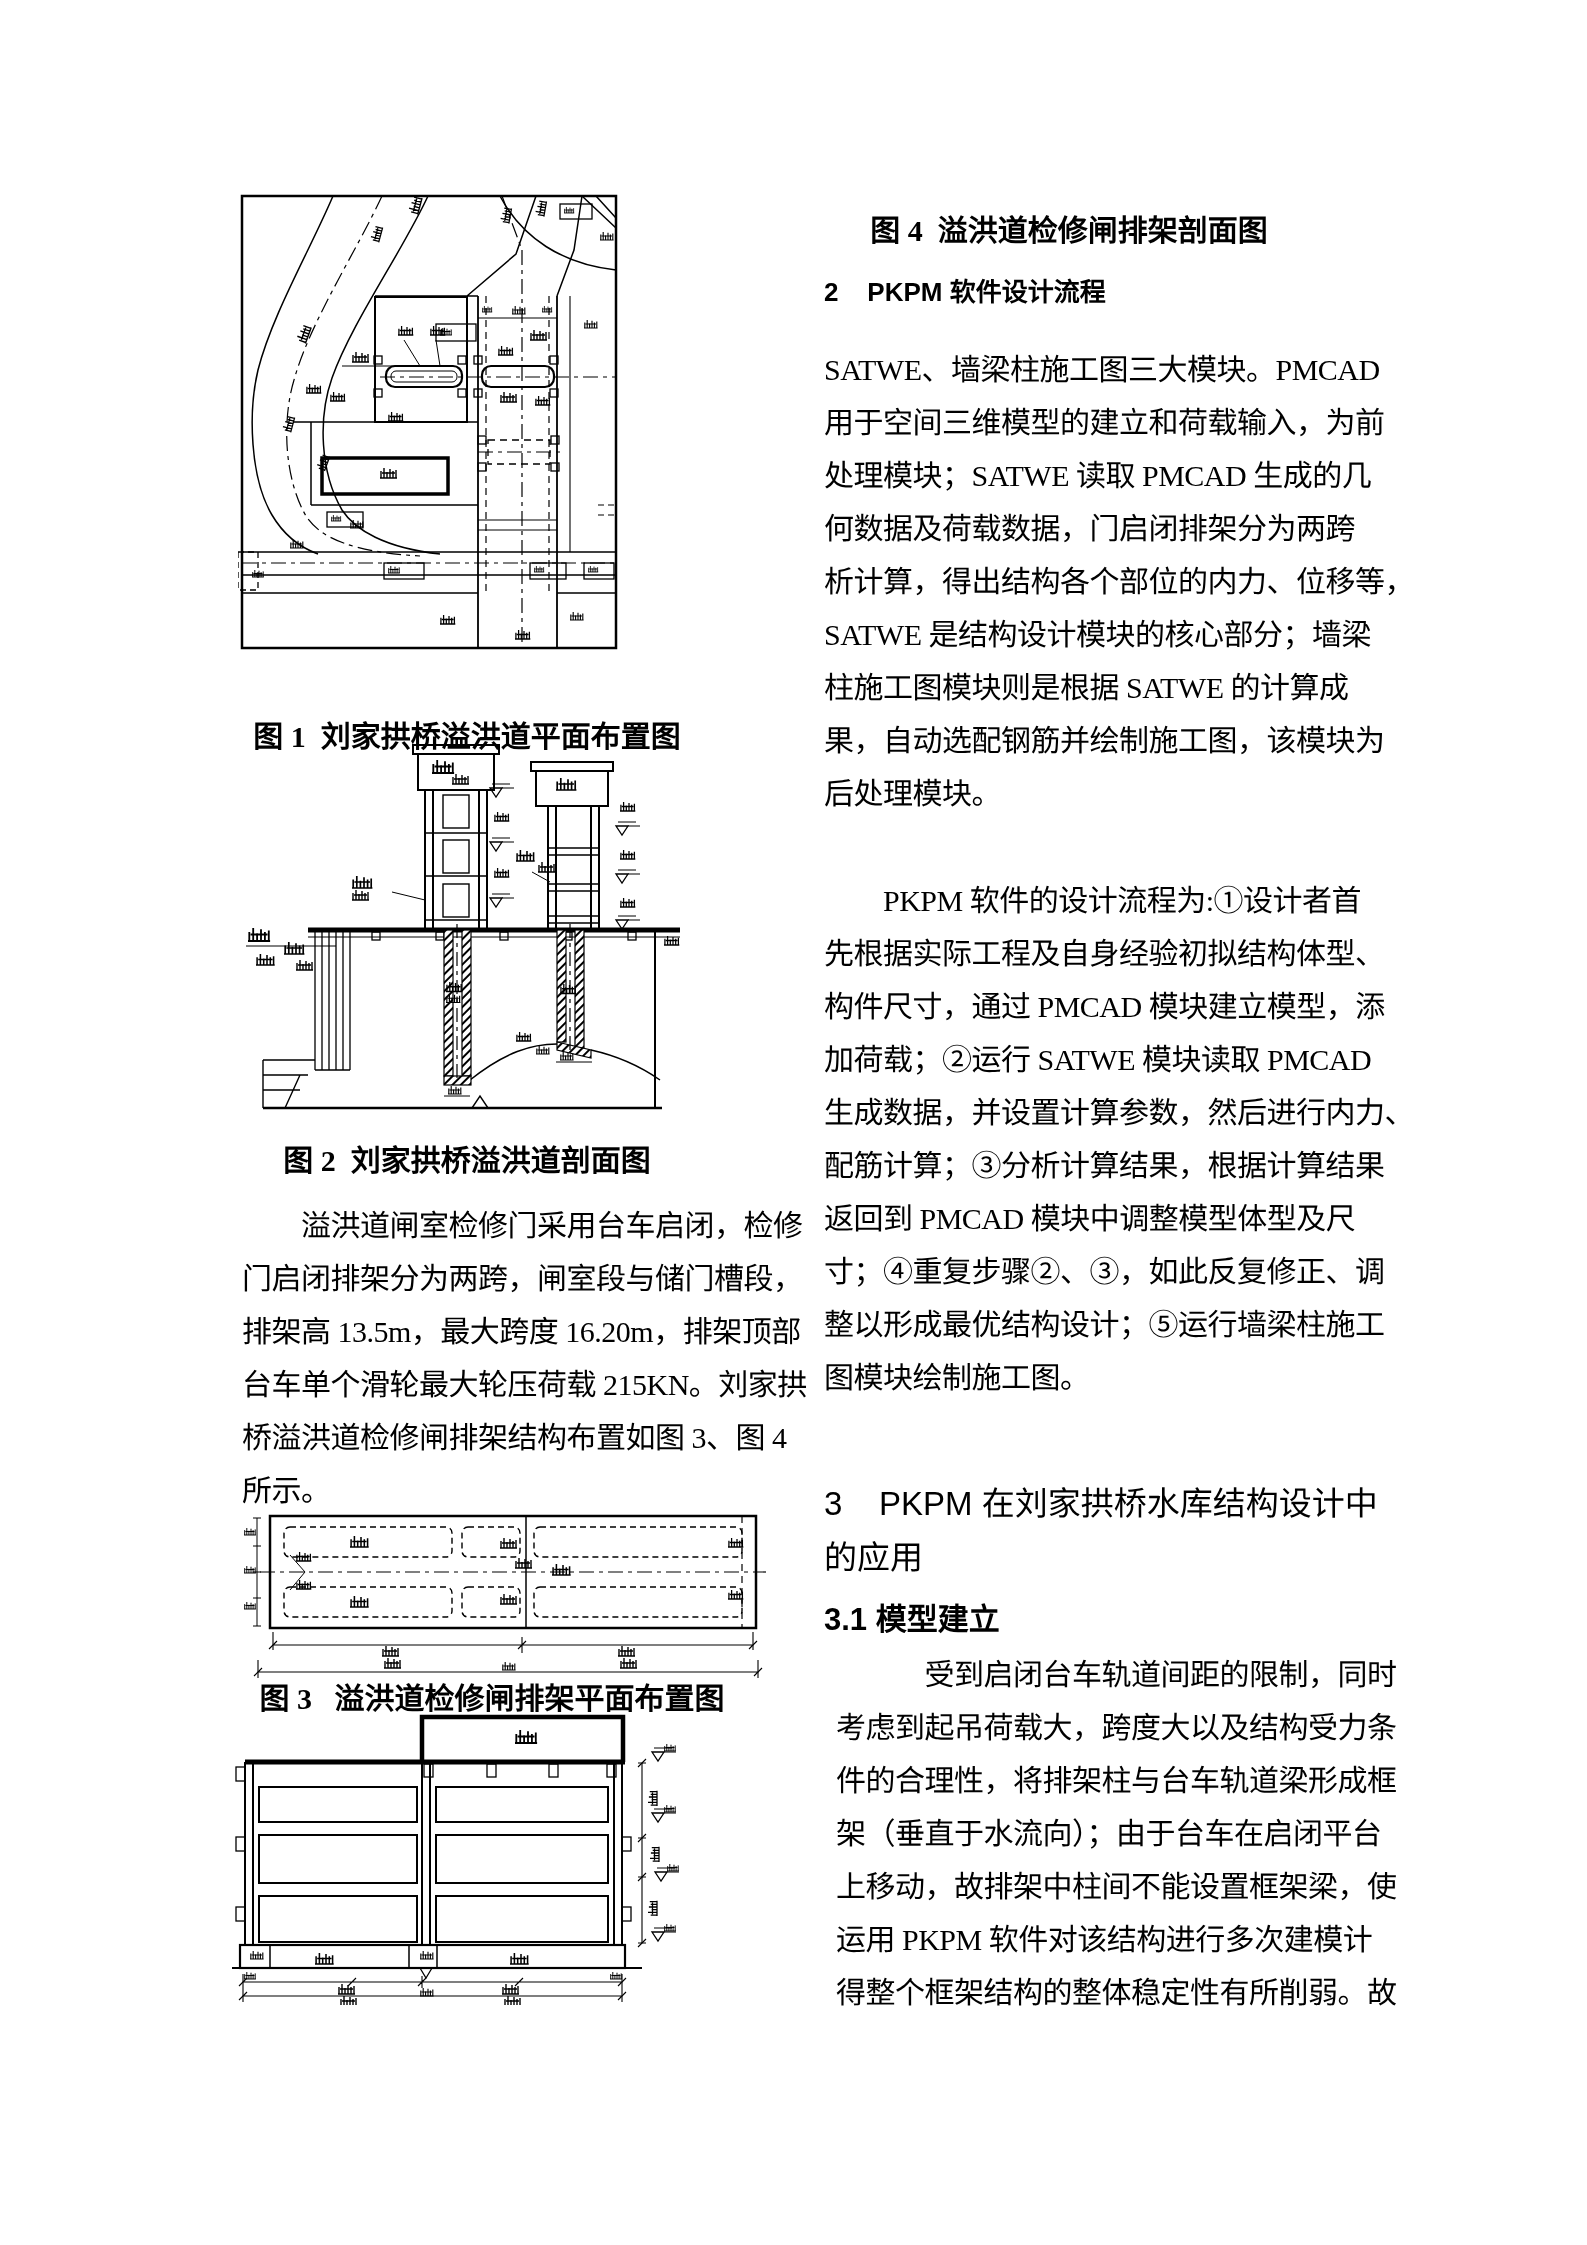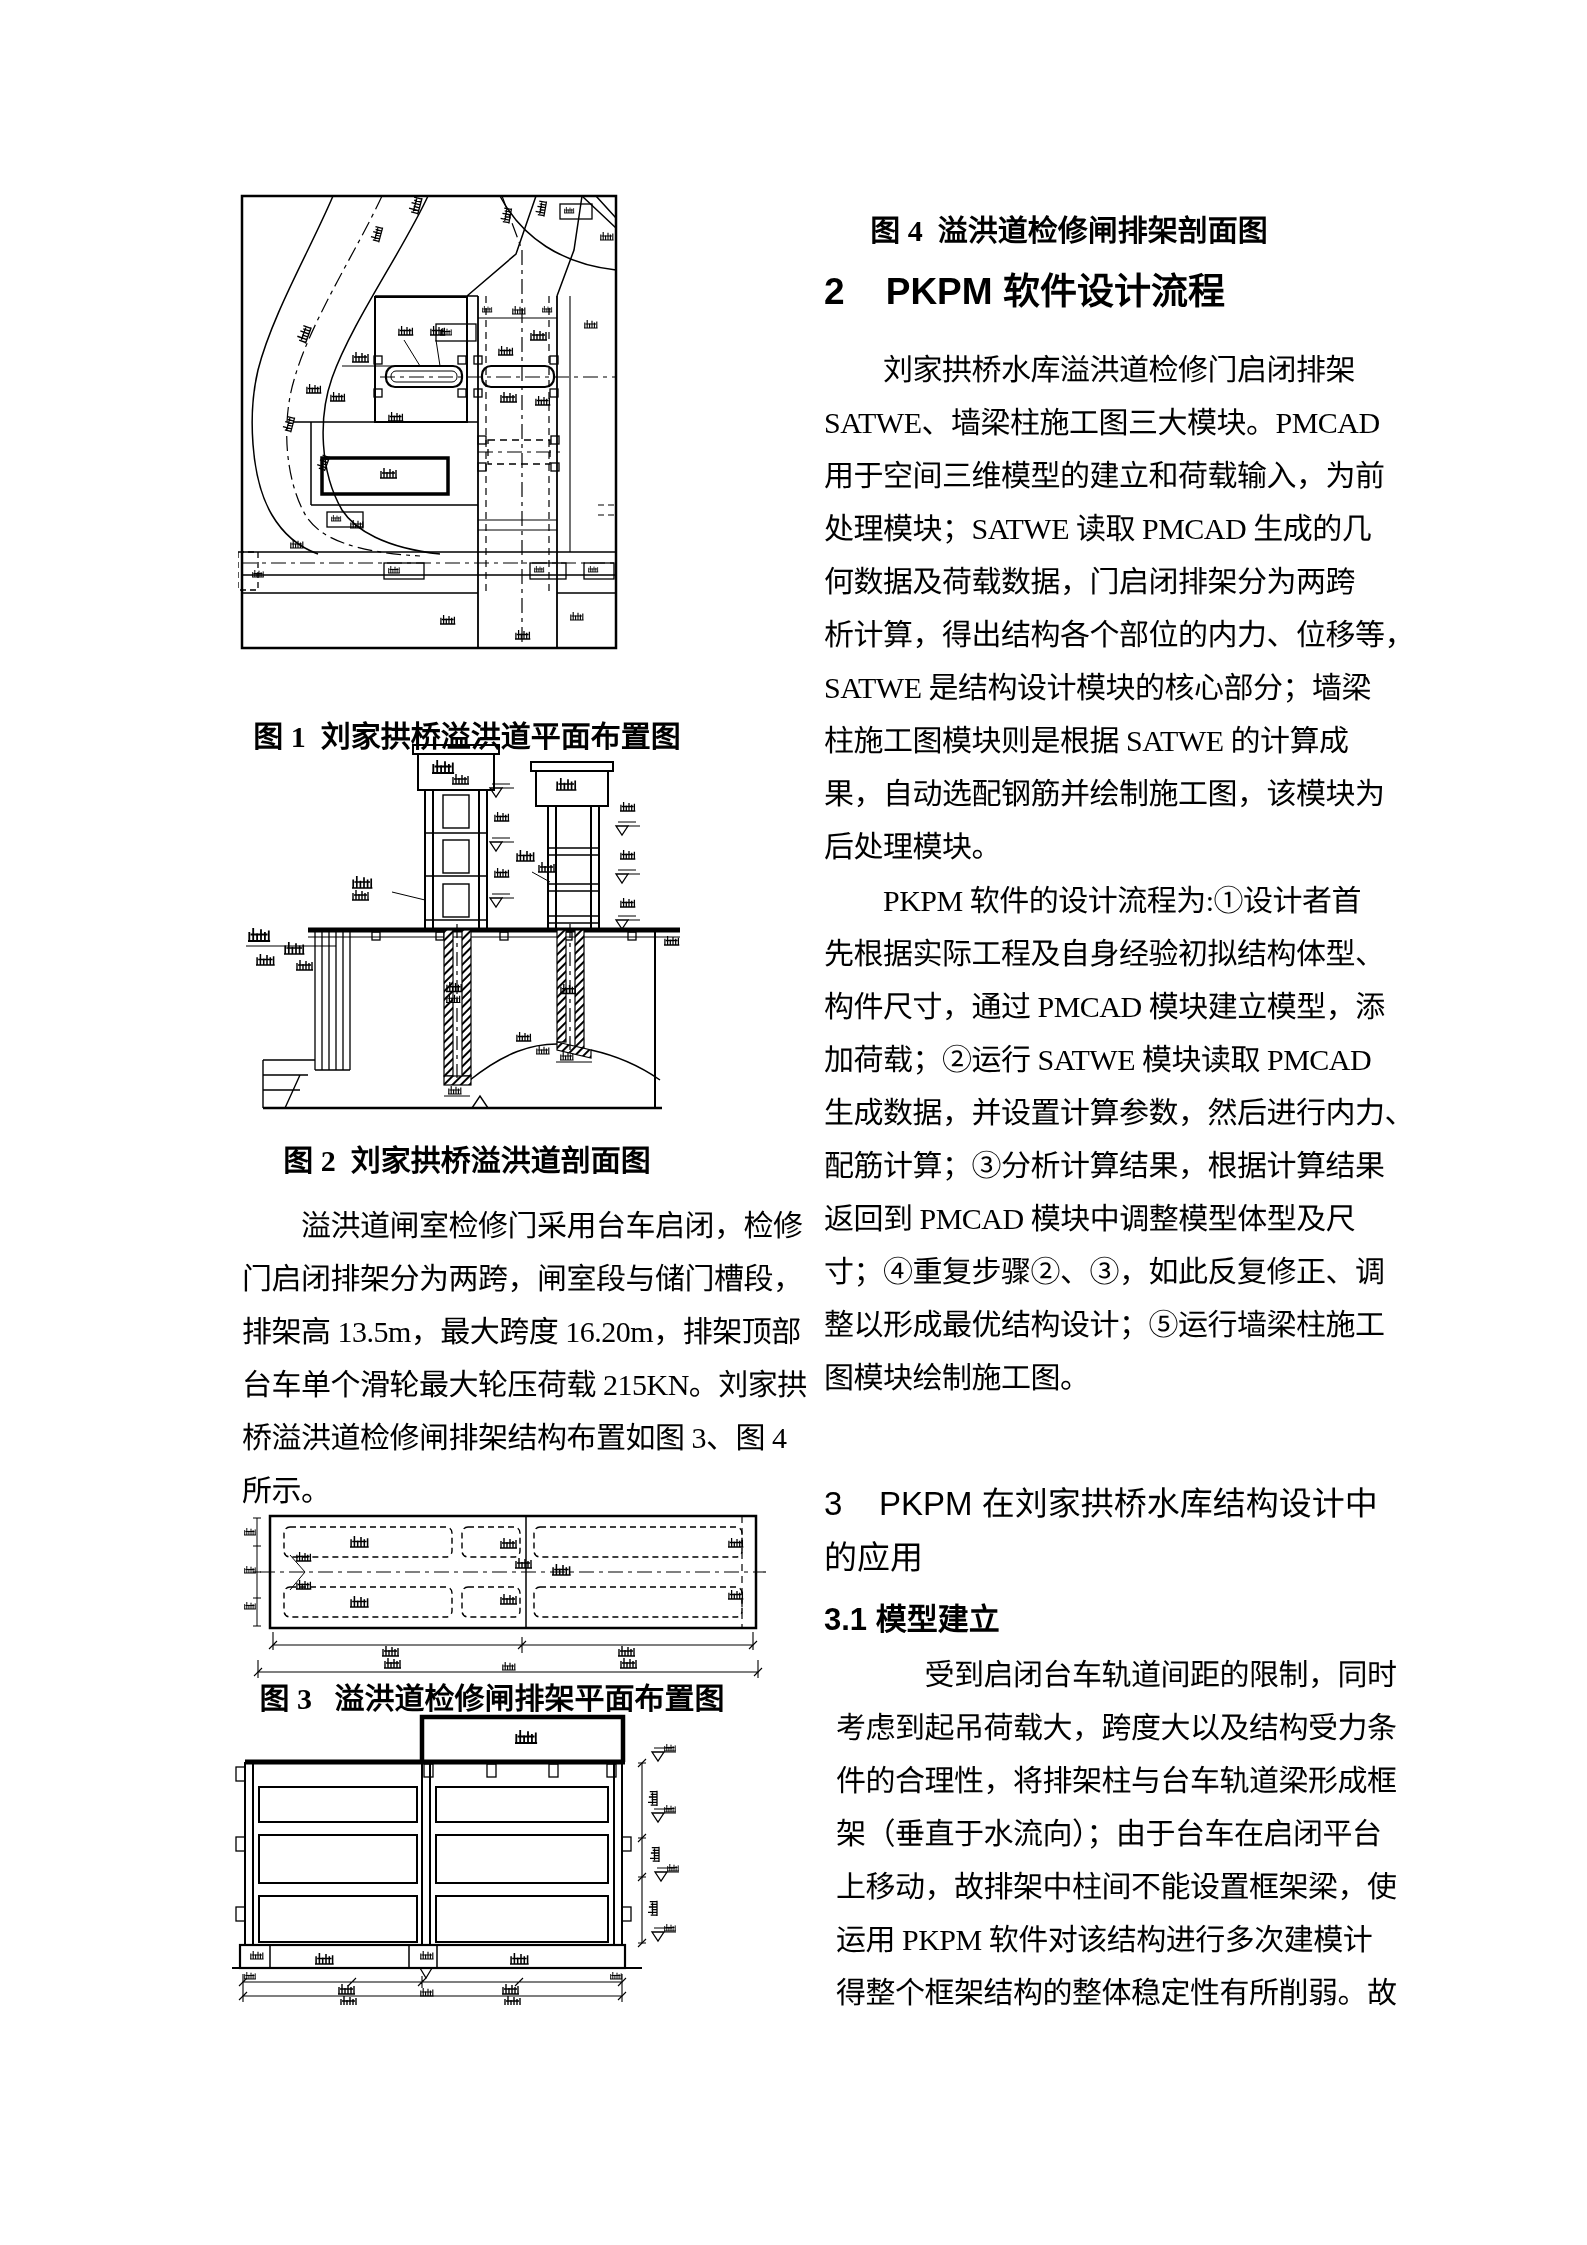--- a/index.html
+++ b/index.html
@@ -5,21 +5,21 @@
   html,body{margin:0;padding:0;background:#888}
   .page{position:relative;width:1587px;height:2245px;background:#fff;color:#000;
         font-family:"Liberation Serif","DejaVu Serif",serif;overflow:hidden}
   .fig{position:absolute}
   .para{position:absolute}
   .tline{white-space:pre;font-size:30px;line-height:53px;letter-spacing:-0.5px}
   .caption{position:absolute;font-weight:bold;font-size:30px;line-height:34px;
            text-align:center;white-space:pre}
   .h-sans{position:absolute;font-family:"Liberation Sans","DejaVu Sans",sans-serif;
           font-weight:bold;white-space:pre}
-  #h2{font-size:37px;line-height:40px}
+  #h2{font-size:26px;line-height:40px}
   #h3 .tline{font-size:33px;line-height:54px;letter-spacing:0;font-family:"Liberation Sans","DejaVu Sans",sans-serif}
   #h31{font-size:31px;line-height:36px}
   svg{display:block}
 </style>
 </head>
 <body>
 
 <div class="page">
 
   <svg width="0" height="0" style="position:absolute" aria-hidden="true">
@@ -364,21 +364,20 @@
         <use href="#ann" transform="translate(648,1916) rotate(-90) scale(0.9)"></use>
       </g>
     </g>
   </svg>
 
   <div class="caption" style="left:824px;top:214px;width:490px">图 4  溢洪道检修闸排架剖面图</div>
 
   <div id="h2" class="h-sans" style="left:824px;top:272px">2    PKPM 软件设计流程</div>
 
   <div class="para" style="left:824px;top:343px;width:540px">
-      <div class="tline">　　刘家拱桥水库溢洪道检修门启闭排架</div>
       <div class="tline">SATWE、墙梁柱施工图三大模块。PMCAD</div>
       <div class="tline">用于空间三维模型的建立和荷载输入，为前</div>
       <div class="tline">处理模块；SATWE 读取 PMCAD 生成的几</div>
       <div class="tline">何数据及荷载数据，门启闭排架分为两跨</div>
       <div class="tline">析计算，得出结构各个部位的内力、位移等，</div>
       <div class="tline">SATWE 是结构设计模块的核心部分；墙梁</div>
       <div class="tline">柱施工图模块则是根据 SATWE 的计算成</div>
       <div class="tline">果，自动选配钢筋并绘制施工图，该模块为</div>
       <div class="tline">后处理模块。</div>
     </div>

